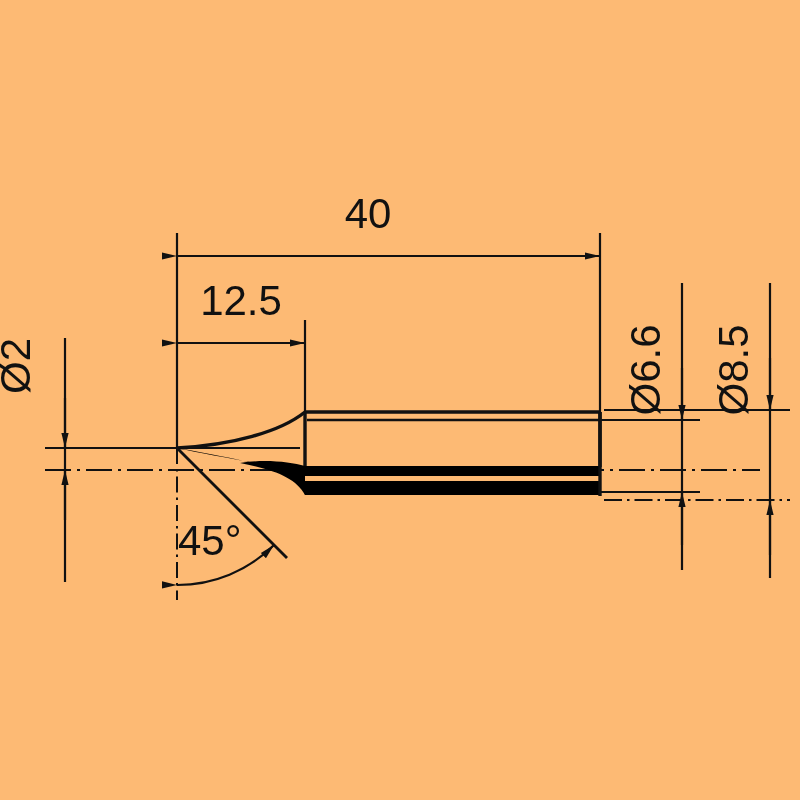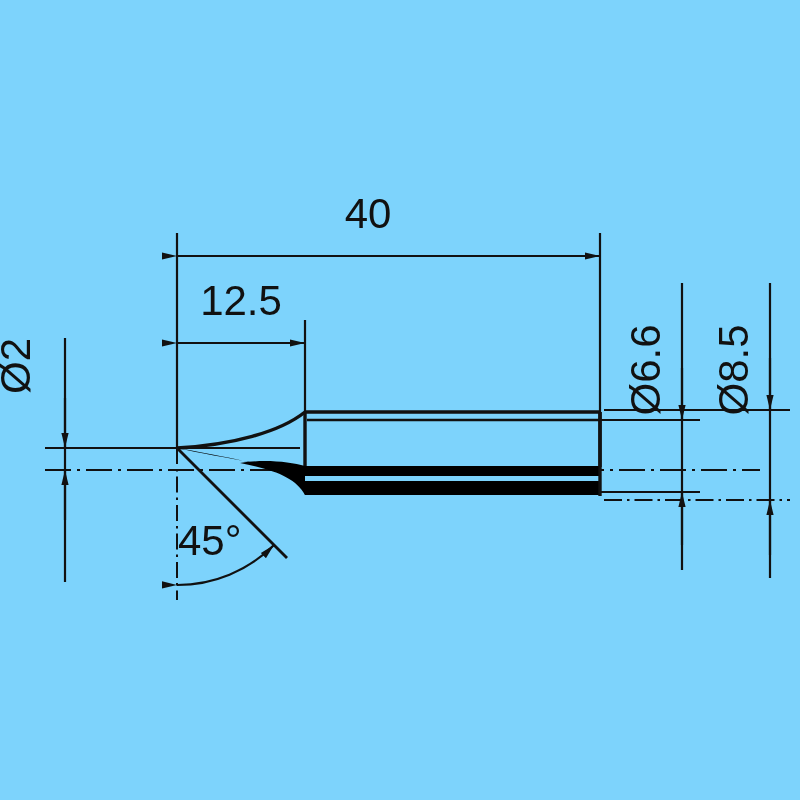--- a/index.html
+++ b/index.html
@@ -1,18 +1,18 @@
 <!DOCTYPE html>
 <html><head>
 <meta charset="utf-8">
 <style>
   html,body{margin:0;padding:0;background:#ffffff;}
   body{width:800px;height:800px;overflow:hidden;
        font-family:"Liberation Sans", sans-serif;}
-  #stage{position:relative;width:800px;height:800px;background:#7dd3fc;}
+  #stage{position:relative;width:800px;height:800px;background:#fdba74;}
   svg{display:block;}
   .dimtext{font-family:"Liberation Sans", sans-serif;fill:#111111;font-weight:400;}
 </style>
 </head>
 <body>
 
 <div id="stage">
   <svg id="drawing-svg" width="800" height="800" viewBox="0 0 800 800">
 
     <defs>

